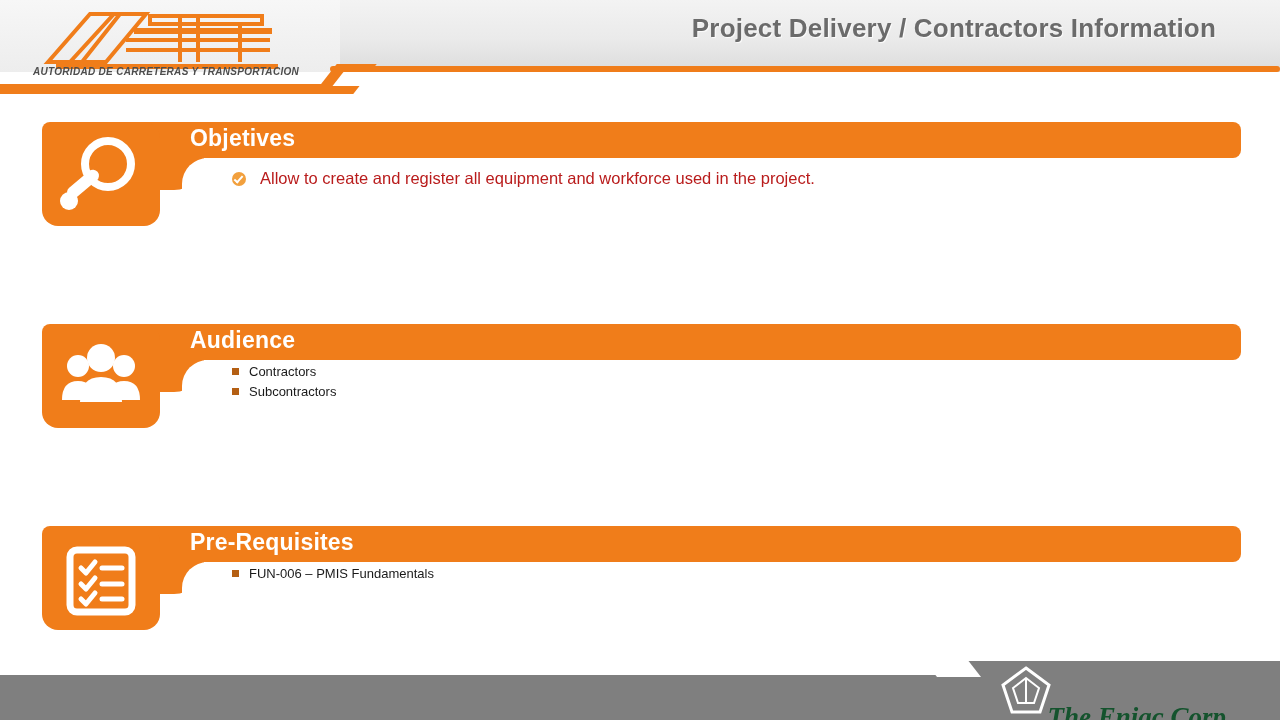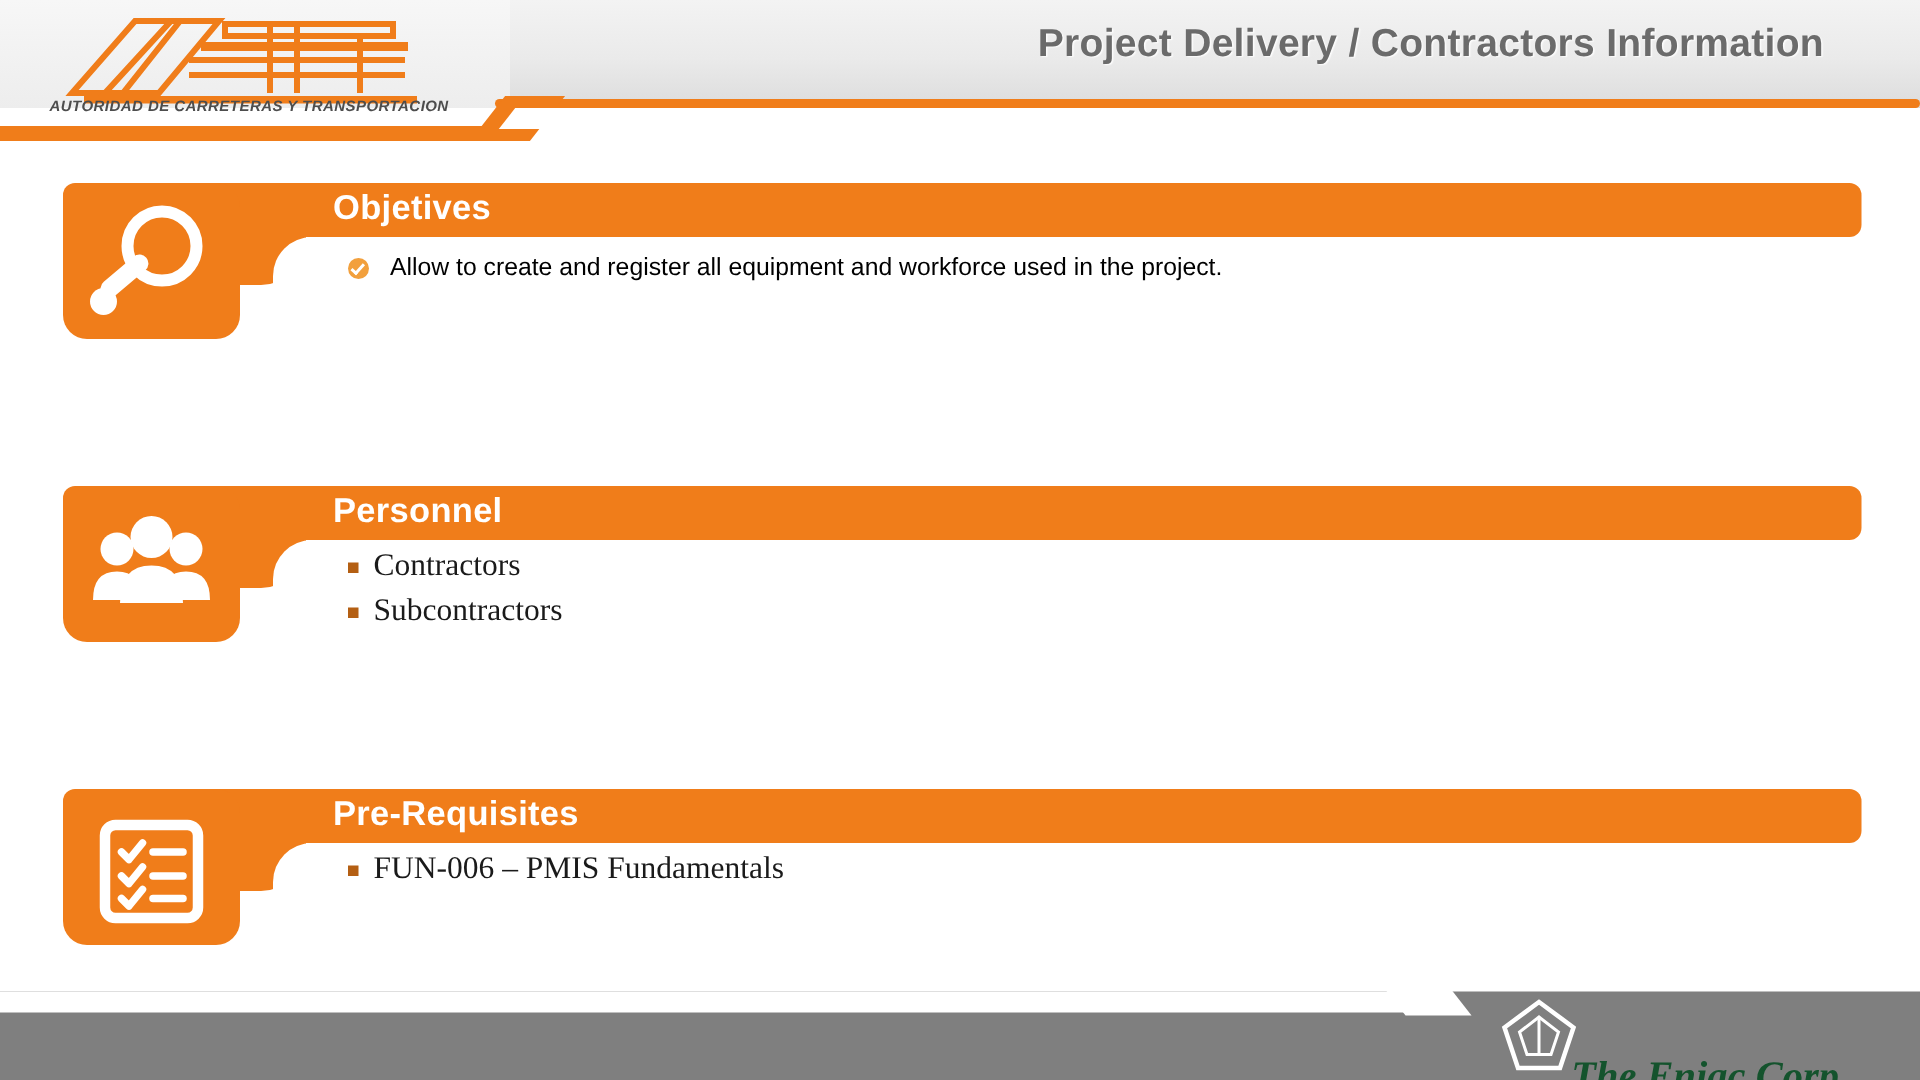--- a/index.html
+++ b/index.html
@@ -117,21 +117,20 @@
     border-radius: 8px;
   }
   .bar-title {
     position: absolute;
     left: 148px;
     top: 3px;
     font-size: 23px;
     font-weight: bold;
     color: #ffffff;
     letter-spacing: 0.2px;
-    margin-left: 32px;
   }
   .icon-box {
     position: absolute;
     left: 0;
     top: 0;
     width: 118px;
     height: 104px;
     background: #f07d1a;
     border-radius: 16px;
   }
@@ -187,21 +186,21 @@
     left: 4px;
     top: 2px;
     width: 3px;
     height: 7px;
     border: solid #ffffff;
     border-width: 0 2px 2px 0;
     transform: rotate(42deg);
   }
   .bullet-text {
     font-size: 16.5px;
-    color: #000000;
+    color: #b91c1c;
     line-height: 1.25;
     white-space: nowrap;
   }
 
   .sq-list {
     position: absolute;
     left: 190px;
     top: 40px;
   }
   .sq-row {
@@ -212,24 +211,23 @@
   .sq-mark {
     width: 7px;
     height: 7px;
     background: #b45f13;
     margin-right: 10px;
     flex: none;
     position: relative;
     top: -1px;
   }
   .sq-text {
-    font-size: 21px;
+    font-size: 13px;
     color: #1a1a1a;
     white-space: nowrap;
-    font-family: Liberation Serif, serif;
   }
 
   
   .footer {
     position: absolute;
     left: 0;
     top: 661px;
     width: 1280px;
     height: 59px;
     background: #7f7f7f;
@@ -336,21 +334,21 @@
       <g fill="#ffffff">
         <circle cx="36" cy="42" r="11"></circle>
         <path d="M20 76 q0 -19 16 -19 q16 0 16 19 z"></path>
         <circle cx="82" cy="42" r="11"></circle>
         <path d="M66 76 q0 -19 16 -19 q16 0 16 19 z"></path>
         <circle cx="59" cy="34" r="14"></circle>
         <path d="M38 78 q0 -25 21 -25 q21 0 21 25 z"></path>
       </g>
     </svg>
   </div>
-  <div class="bar-title">Personnel</div>
+  <div class="bar-title">Audience</div>
   <div class="sq-list">
     <div class="sq-row">
       <span class="sq-mark"></span>
       <span class="sq-text">Contractors</span>
     </div>
     <div class="sq-row">
       <span class="sq-mark"></span>
       <span class="sq-text">Subcontractors</span>
     </div>
   </div>

